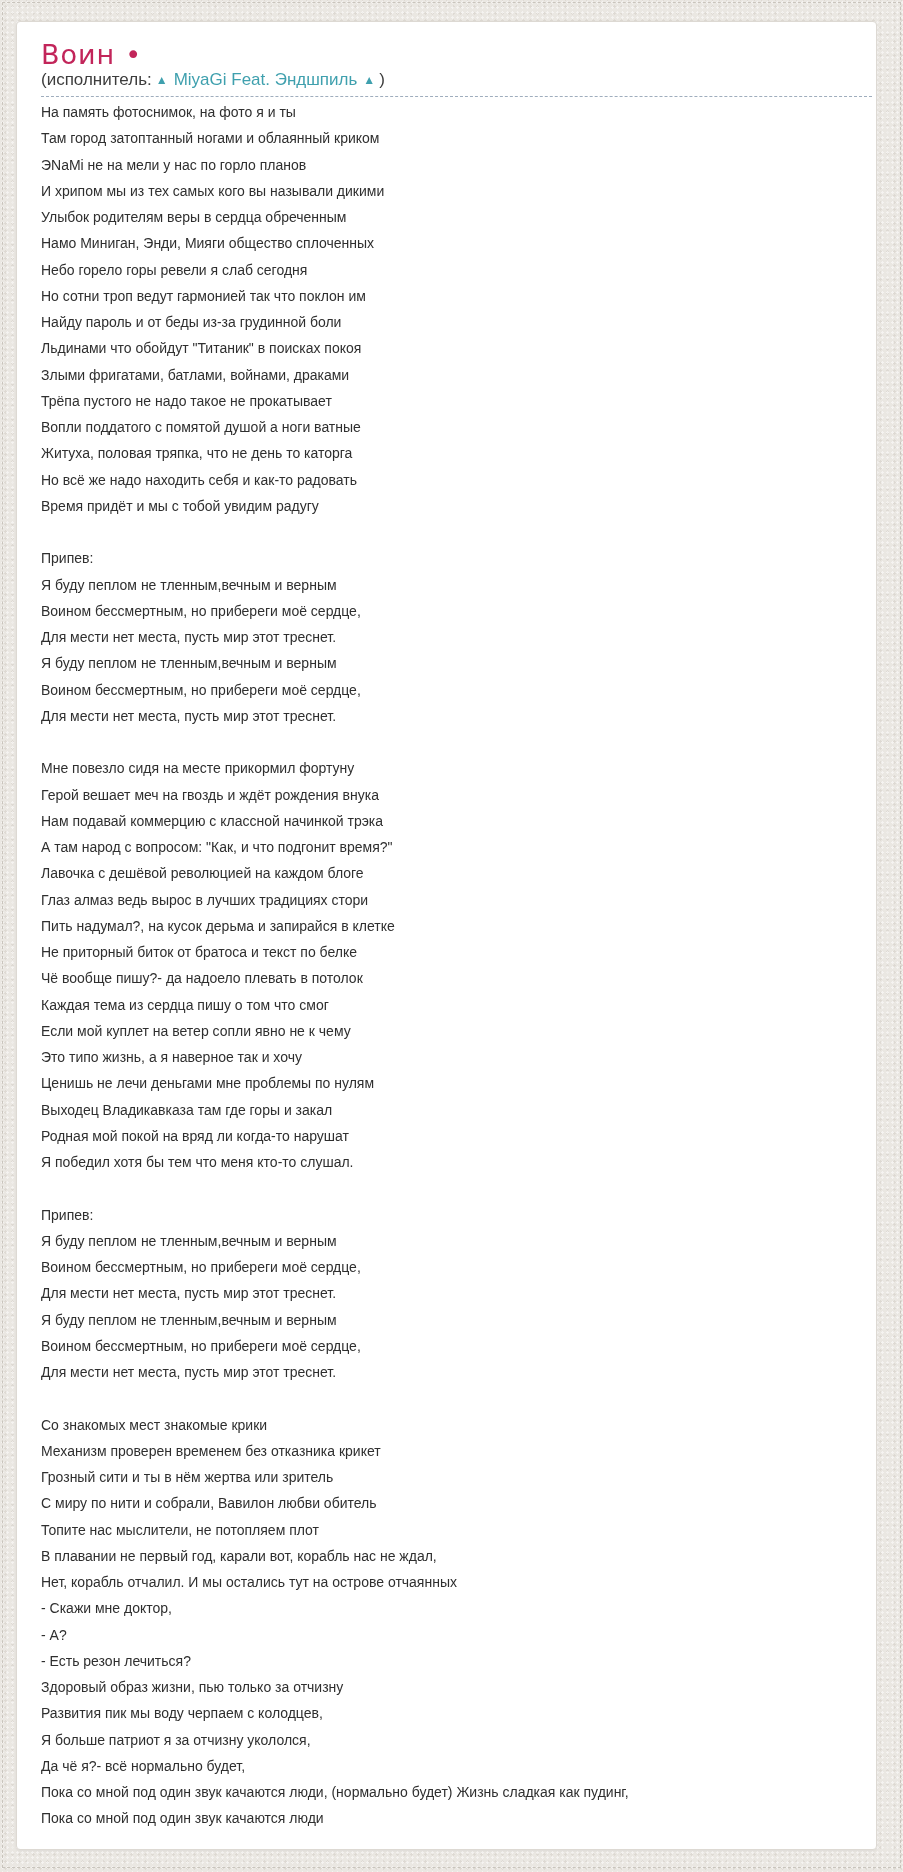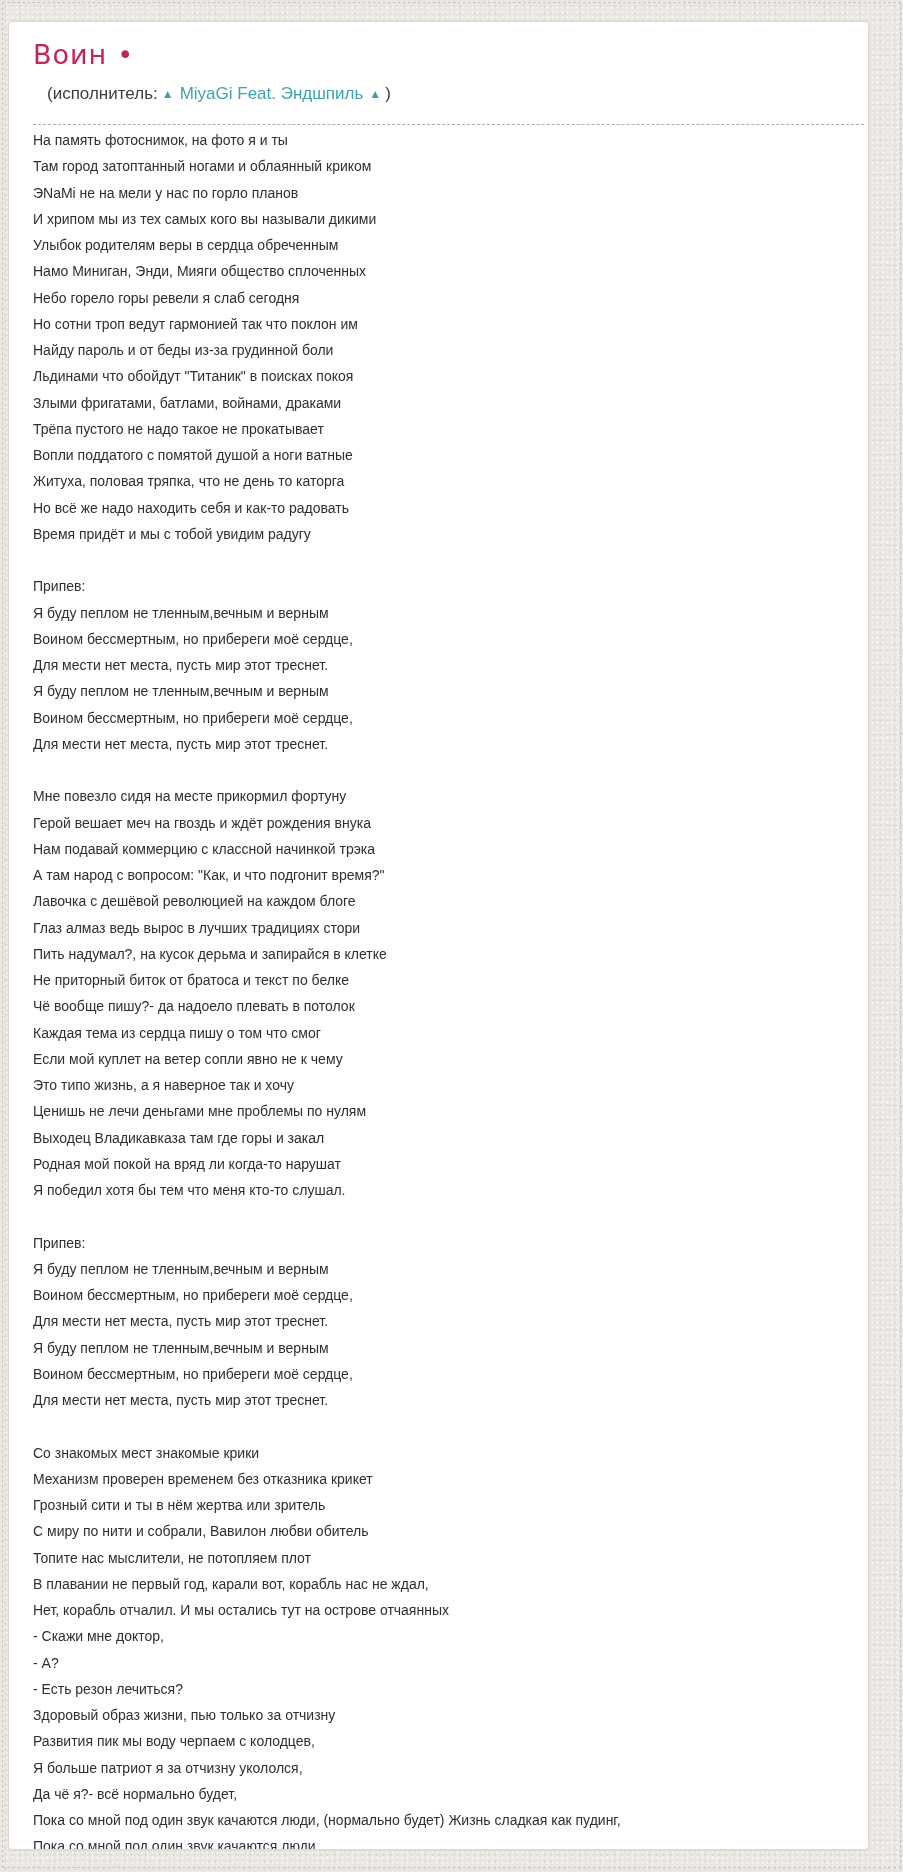--- a/index.html
+++ b/index.html
@@ -12,41 +12,41 @@
     background-size:5px 5px,7px 7px;
     background-position:0 0,2px 3px;
     font-family:"Liberation Sans",sans-serif;
   }
   .page-frame{
     position:absolute;left:2px;top:2px;right:2px;bottom:4px;
     border:1px dashed #c9c4bc;
     pointer-events:none;
   }
   .card{
-    position:absolute;left:8px;top:21px;width:861px;height:1829px;
+    position:absolute;left:16px;top:21px;width:861px;height:1829px;
     box-sizing:border-box;
     background:#ffffff;
     border:1px solid #ddd9d3;
     border-radius:4px;
     box-shadow:0 1px 3px rgba(0,0,0,.06);
     padding:18px 4px 0 24px;
     overflow:hidden;
   }
   .song-title{
     margin:0;
     font-size:27px;
     line-height:30px;
     font-weight:400;
     color:#c2255a;
     font-family:"DejaVu Sans","Liberation Sans",sans-serif;
     letter-spacing:1px;
   }
   .title-bullet{margin-left:10px;color:#c2255a;}
   .artist-line{
-    margin:14px;
+    margin:0;
     font-size:17px;
     line-height:19px;
     color:#3d3d3d;
     padding-bottom:6px;
   }
   .artist-link{
     color:#3fa0ae;
     text-decoration:none;
     margin:0 2px;
   }

